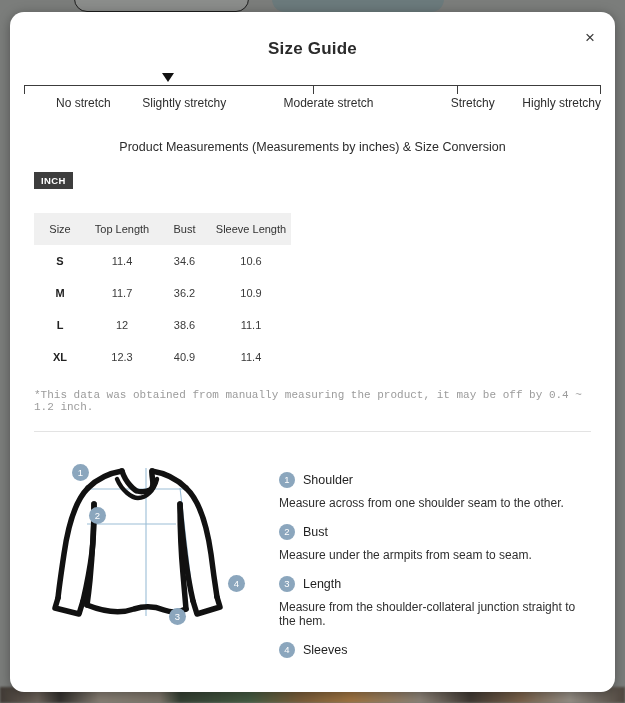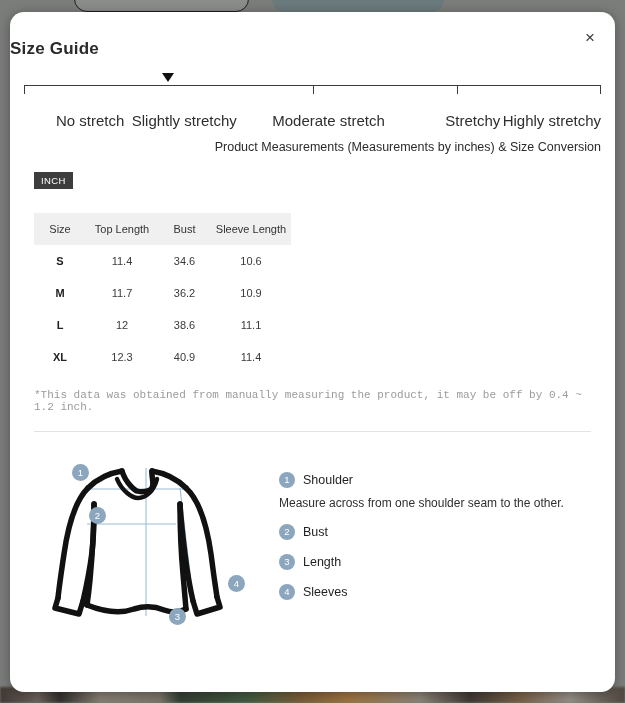--- a/index.html
+++ b/index.html
@@ -77,21 +77,21 @@
     color: #3a3a3a;
     font-size: 17px;
     line-height: 26px;
     text-align: center;
     cursor: pointer;
     padding: 0;
     font-family: "Liberation Sans", sans-serif;
   }
 
   #modal-title {
-    text-align: left;
+    text-align: center;
     font-size: 17px;
     font-weight: bold;
     color: #2b2b2b;
     padding-top: 27px;
     letter-spacing: .2px;
   }
 
   .content { padding: 0 14px; }
 
   
@@ -128,44 +128,44 @@
     top: -1px;
     width: 0;
     height: 0;
     margin-left: -6px;
     border-left: 6px solid transparent;
     border-right: 6px solid transparent;
     border-top: 9px solid #111;
   }
   .scale-label {
     position: absolute;
-    top: 38px;
-    font-size: 15px;
+    top: 22px;
+    font-size: 12px;
     color: #2e2e2e;
     white-space: nowrap;
     transform: translateX(-50%);
     padding-left: 32px;
   }
   .scale-label.first { transform: none; left: 0 !important; }
   .scale-label.last  { transform: translateX(-100%); }
 
   
   #measurements-caption {
-    text-align: right;
+    text-align: center;
     font-size: 12.5px;
     color: #2b2b2b;
     margin-top: 22px;
   }
 
   #unit-badge {
     display: inline-block;
     background: #3d3d3d;
     color: #ffffff;
     font-size: 9.5px;
-    font-weight: normal;
+    font-weight: bold;
     letter-spacing: .4px;
     padding: 2.5px 7px 3px;
     margin-top: 18px;
     margin-left: 10px;
   }
 
   #size-table {
     border-collapse: collapse;
     margin-top: 24px;
     margin-left: 10px;
@@ -418,27 +418,29 @@
             <span class="step-title">Shoulder</span>
           </div>
           <div class="step-desc">Measure across from one shoulder seam to the other.</div>
         </div>
 
         <div class="step">
           <div class="step-head">
             <span class="step-badge">2</span>
             <span class="step-title">Bust</span>
           </div>
+          <div class="step-desc">Measure under the armpits from seam to seam.</div>
         </div>
 
         <div class="step">
           <div class="step-head">
             <span class="step-badge">3</span>
             <span class="step-title">Length</span>
           </div>
+          <div class="step-desc">Measure from the shoulder-collateral junction straight to the hem.</div>
         </div>
 
         <div class="step">
           <div class="step-head">
             <span class="step-badge">4</span>
             <span class="step-title">Sleeves</span>
           </div>
 
         </div>
 

